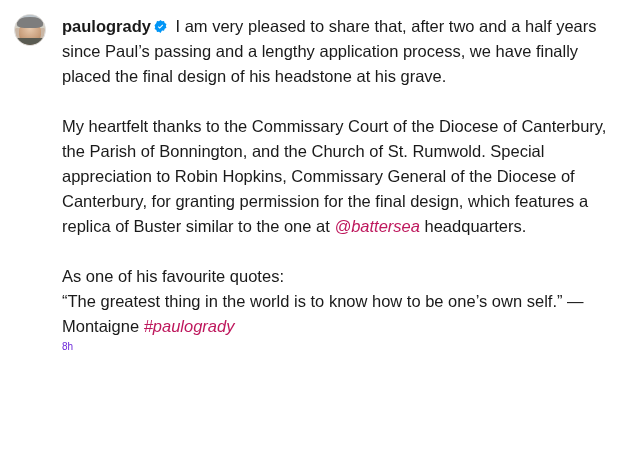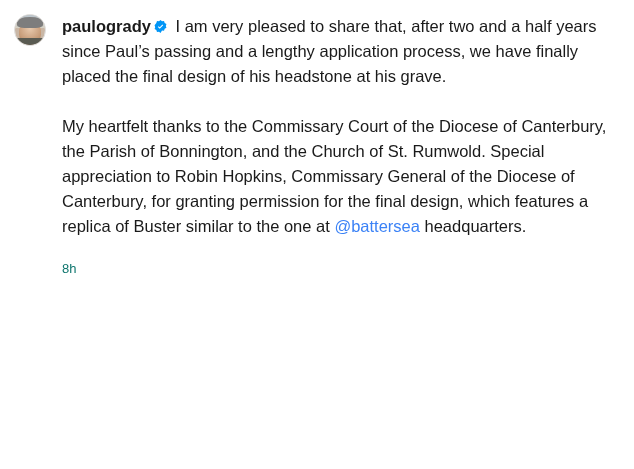--- a/index.html
+++ b/index.html
@@ -76,33 +76,33 @@
     margin-right: 2px;
   }
   .verified {
     display: inline-block;
     width: 15px;
     height: 15px;
     vertical-align: -2px;
     margin-right: 3px;
   }
   .mention, .hashtag {
-    color: #3b82f6;
+    color: #be185d;
     text-decoration: none;
+    font-style: italic;
   }
   .para {
     margin: 0;
   }
   .para + .para {
     margin-top: 25px;
   }
   .timestamp {
-    font-size: 13px;
-    color: #0f766e;
-    margin-top: 22px;
+    font-size: 10px;
+    color: #6d28d9;
     line-height: 16px;
   }
 </style>
 </head>
 <body>
 
 <div class="post">
 
   <div class="avatar-wrap">
     <div class="avatar">
@@ -121,19 +121,23 @@
               <path fill="#0095f6" d="M12 1.5l2.4 2.1 3.2-.3 1.1 3 2.8 1.6-1 3.1 1 3.1-2.8 1.6-1.1 3-3.2-.3L12 22.5l-2.4-2.1-3.2.3-1.1-3-2.8-1.6 1-3.1-1-3.1L5.3 6.3l1.1-3 3.2.3L12 1.5z"></path>
               <path fill="#ffffff" d="M10.8 15.6l-3-3 1.2-1.2 1.8 1.8 4.3-4.3 1.2 1.2-5.5 5.5z"></path>
             </svg></span><span> I am very pleased to share that, after two and a half years since Paul’s passing and a lengthy application process, we have finally placed the final design of his headstone at his grave.</span>
       </p>
 
       <p class="para">
         <span>My heartfelt thanks to the Commissary Court of the Diocese of Canterbury, the Parish of Bonnington, and the Church of St. Rumwold. Special appreciation to Robin Hopkins, Commissary General of the Diocese of Canterbury, for granting permission for the final design, which features a replica of Buster similar to the one at </span><a class="mention" href="#">@battersea</a><span> headquarters.</span>
       </p>
 
 
+      <p class="para">
+        <span>As one of his favourite quotes:</span><br>
+        <span>“The greatest thing in the world is to know how to be one’s own self.” — Montaigne </span><a class="hashtag" href="#">#paulogrady</a>
+      </p>
 
     </div>
 
     <div class="timestamp">8h</div>
   </div>
 
 </div>
 
 </body></html>

